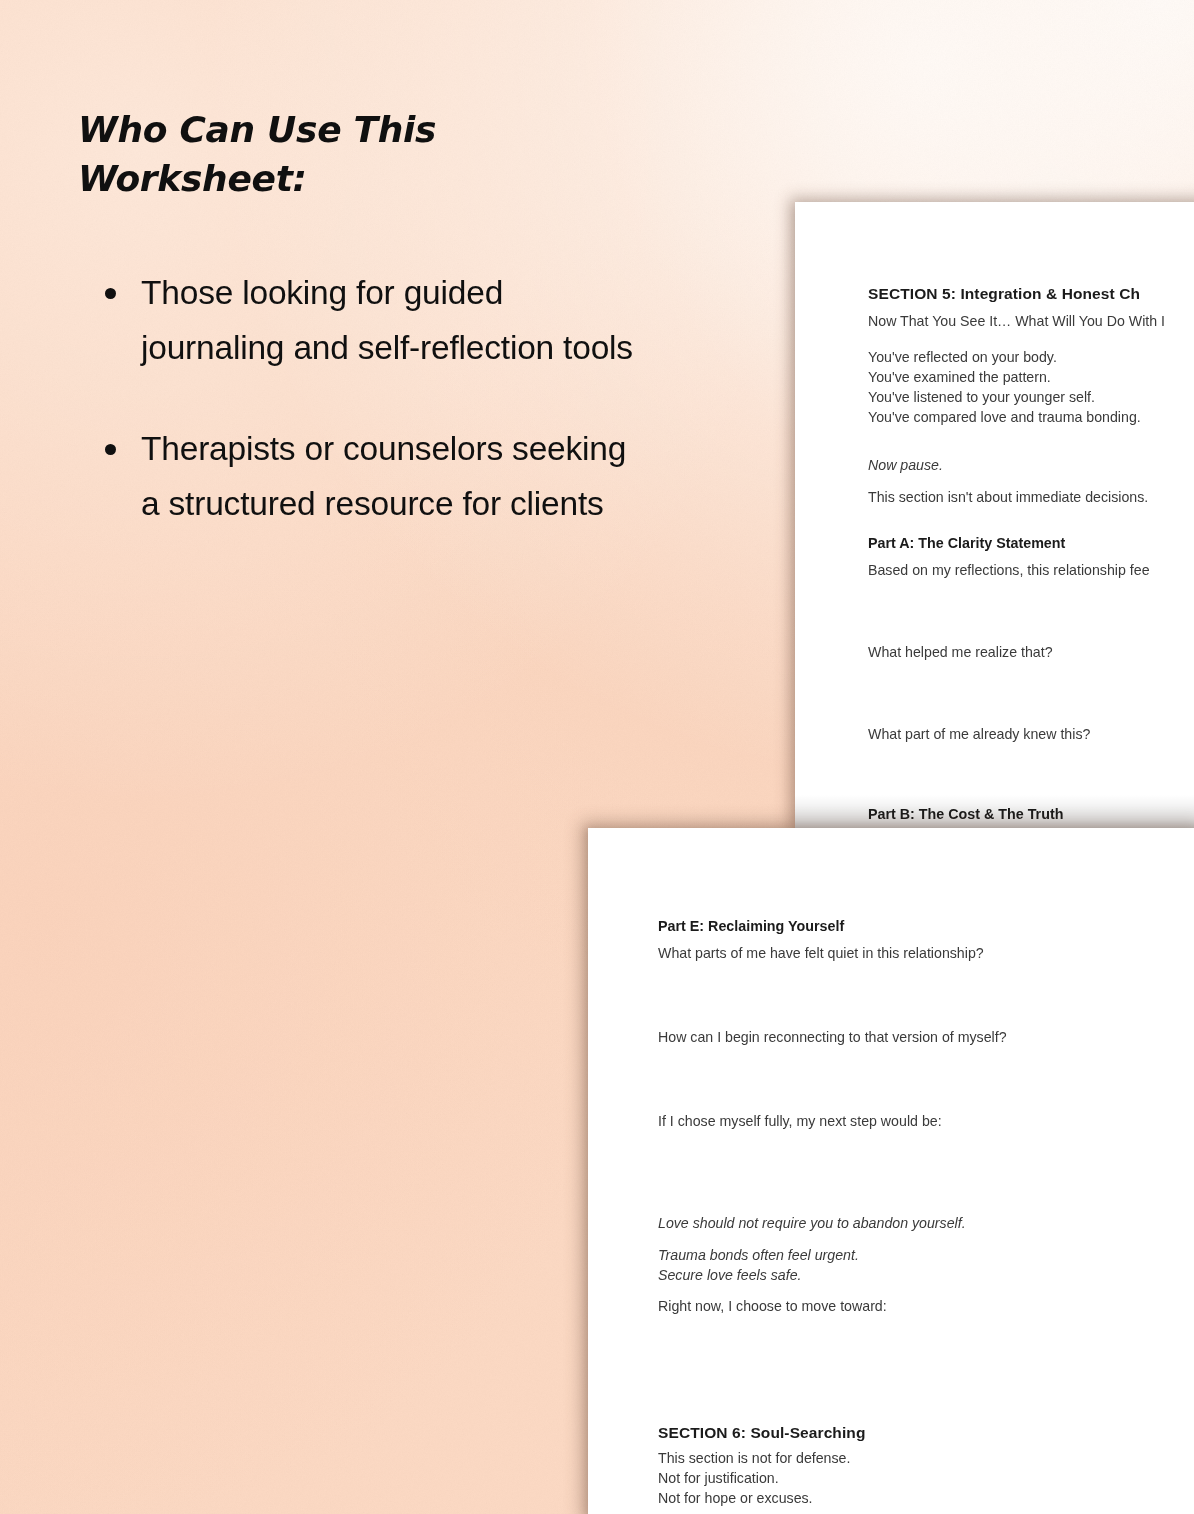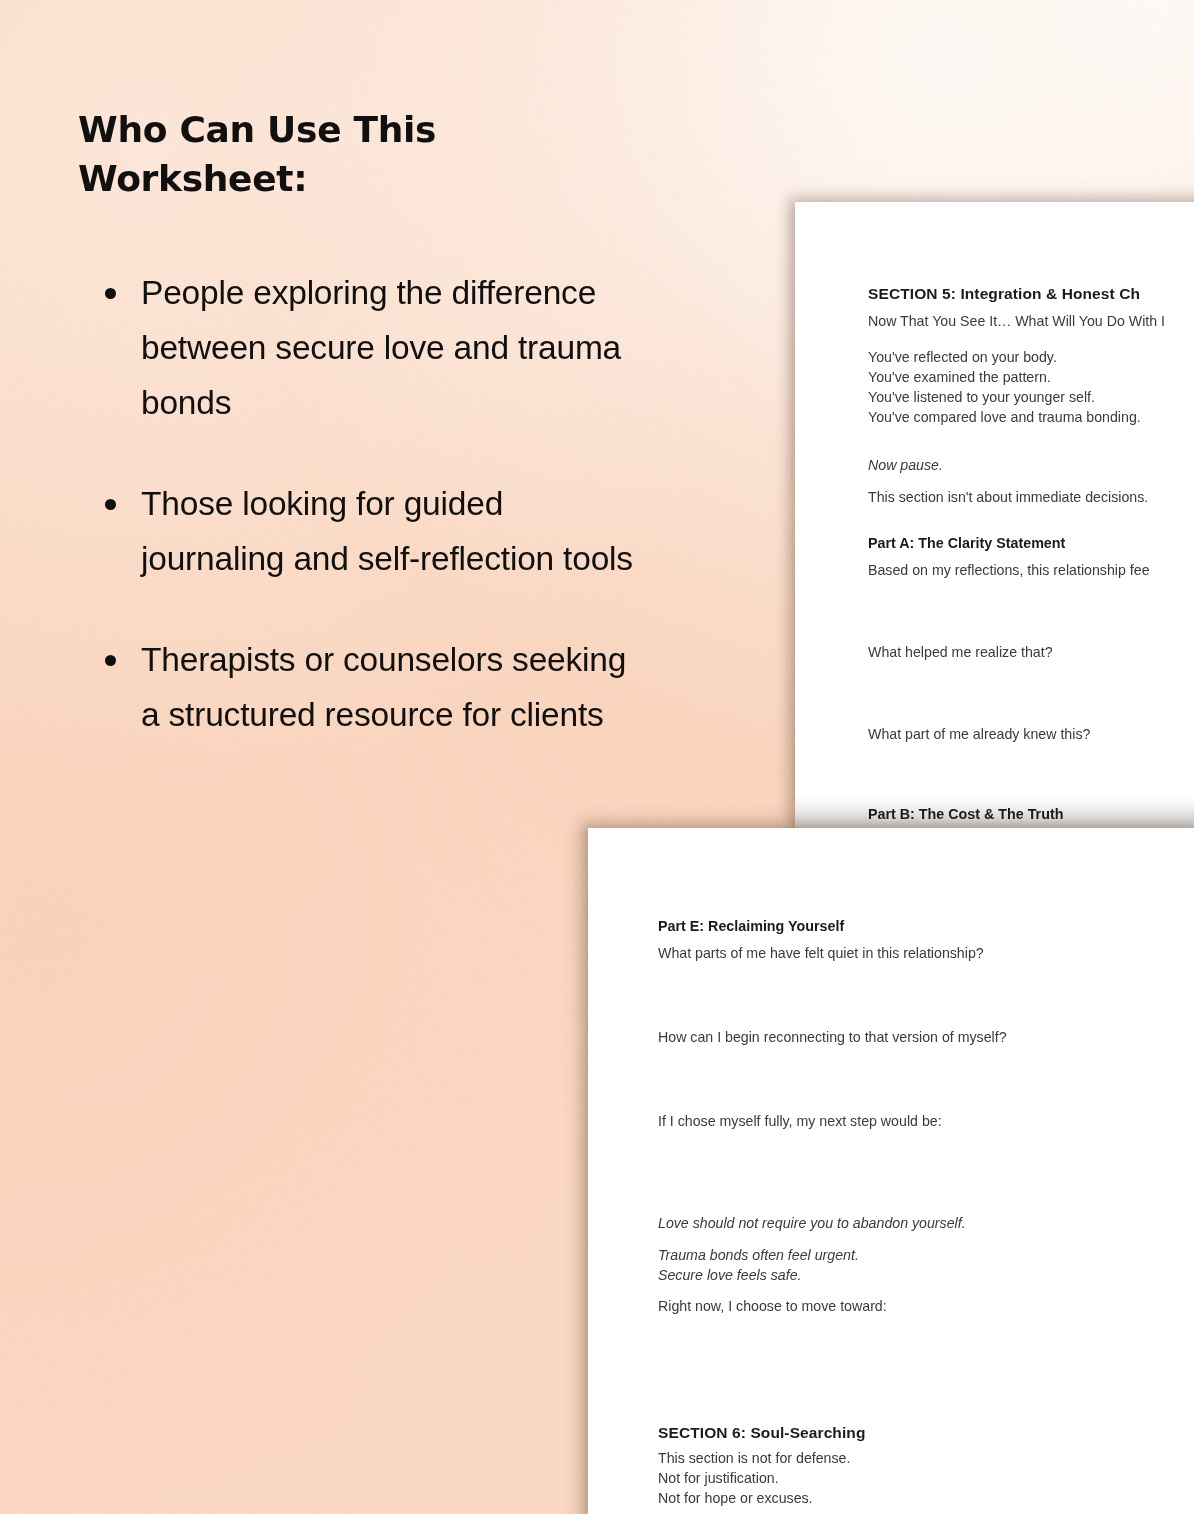--- a/index.html
+++ b/index.html
@@ -92,20 +92,21 @@
     left:78px; top:105px; width:560px;
   }
   #headline{
     font-family:"DejaVu Sans", sans-serif;
     font-weight:bold;
     font-size:36px;
     line-height:49px;
     letter-spacing:-0.3px;
     color:#101010;
     white-space:pre-line;
+    font-style:italic;
   }
   #bullet-list{
     margin-top:62px;
     list-style:none;
   }
   #bullet-list li{
     position:relative;
     padding-left:63px;
     margin-bottom:46px;
     font-size:33.5px;
@@ -137,24 +138,20 @@
   <rect width="1194" height="1514" filter="url(#grain)" opacity="0.55"></rect>
 </svg>
 
 <div id="left-col">
   <h1 id="headline">Who Can Use This
 Worksheet:</h1>
 
   <ul id="bullet-list">
     <li>
       <span class="dot"></span>
-      <span>People exploring the difference between secure love and trauma bonds</span>
-    </li>
-    <li>
-      <span class="dot"></span>
       <span>Those looking for guided journaling and self-reflection tools</span>
     </li>
     <li>
       <span class="dot"></span>
       <span>Therapists or counselors seeking a structured resource for clients</span>
     </li>
   </ul>
 </div>
 
 <div id="page-back" class="page">

